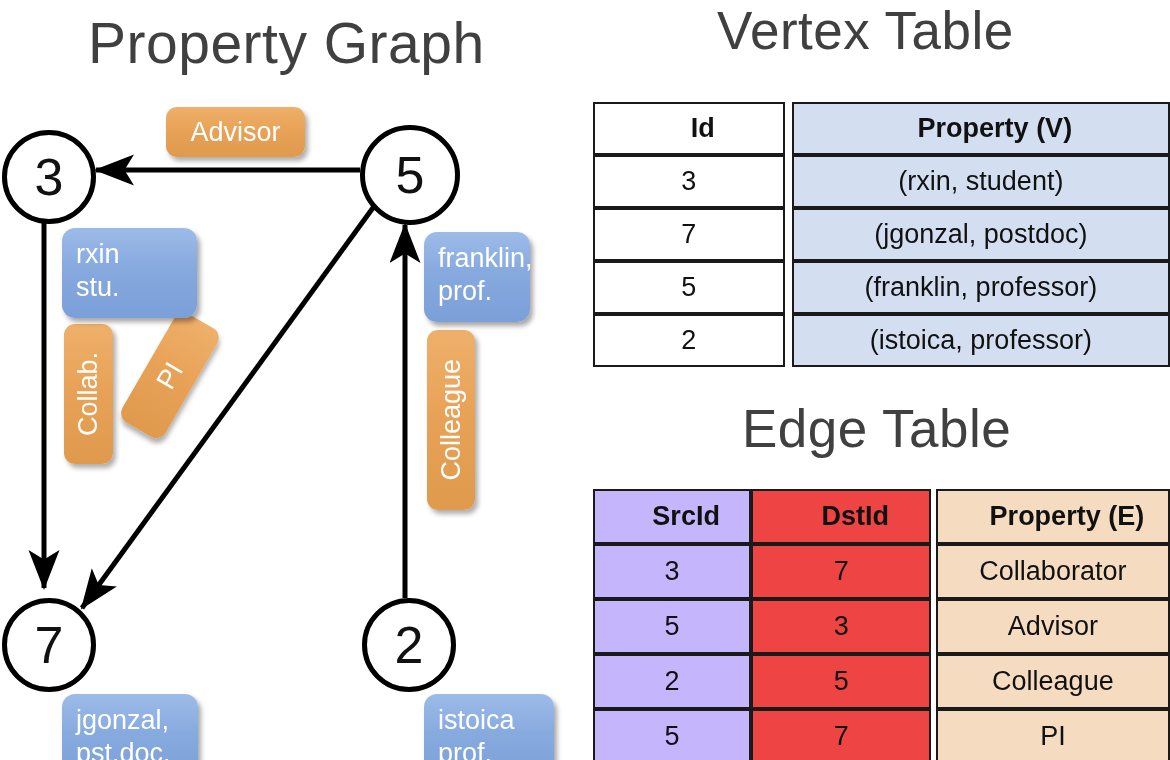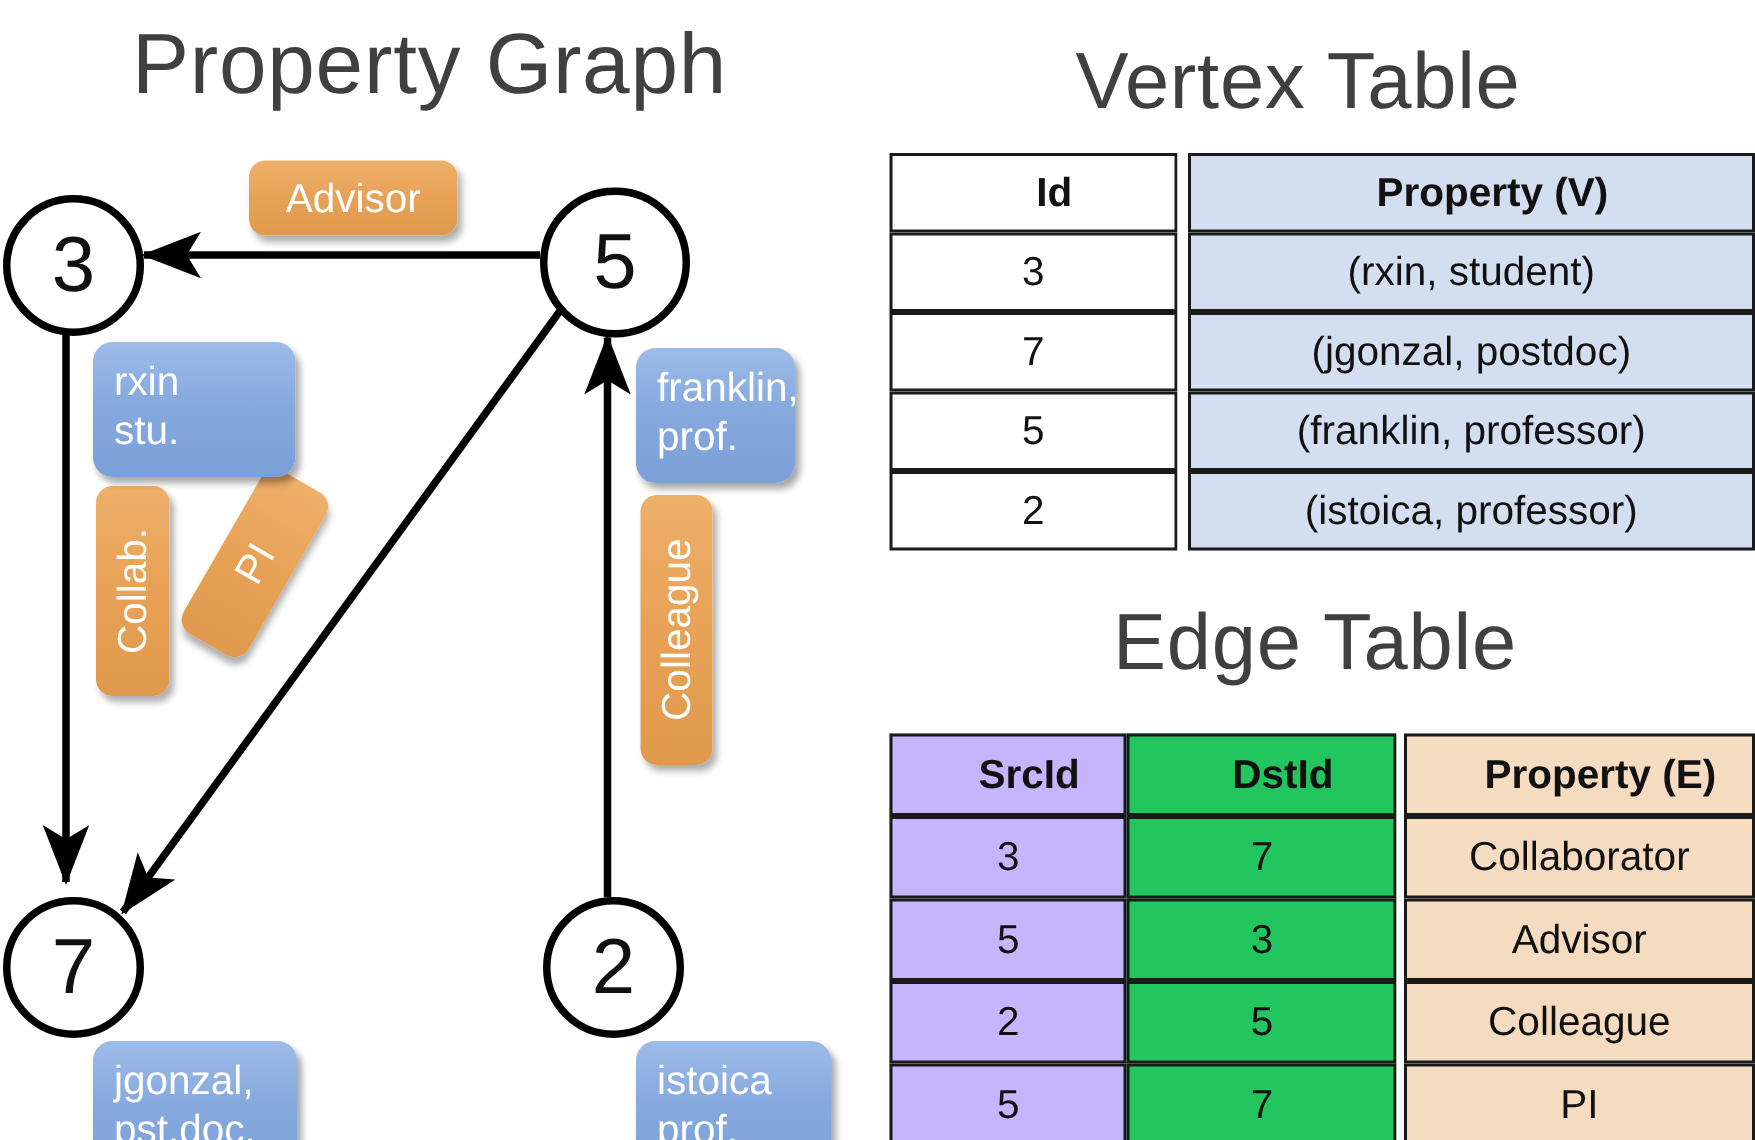--- a/index.html
+++ b/index.html
@@ -5,21 +5,21 @@
   html,body{margin:0;padding:0;background:#ffffff;}
   body{width:1170px;height:760px;position:relative;overflow:hidden;
        font-family:"Liberation Sans", sans-serif;color:#000;}
 
   .stage{position:absolute;left:0;top:0;width:1170px;height:760px;}
 
   
   .title{position:absolute;font-weight:300;color:#404040;white-space:nowrap;
          letter-spacing:.5px;}
   #title-property-graph{left:88px;top:10px;font-size:57px;}
-  #title-vertex-table{left:717px;top:24px;font-size:53px;}
+  #title-vertex-table{left:717px;top:0;font-size:53px;}
   #title-edge-table{left:742px;top:398px;font-size:53px;}
 
   
   #graph-svg{position:absolute;left:0;top:0;width:585px;height:760px;}
 
   
   .node{position:absolute;border:5px solid #000;border-radius:50%;
         background:#fff;display:flex;align-items:center;justify-content:center;
         font-size:52px;font-weight:300;color:#111;line-height:1;}
   #node-3{left:2px;top:130px;width:84px;height:84px;}
@@ -58,21 +58,21 @@
   .tbl td.hdr{font-weight:700;padding-left:28px;}
 
   
   #vertex-table{left:593px;top:102px;}
   #vertex-table .c-id{width:178px;height:49px;background:#fff;}
   #vertex-table .c-prop{width:378px;height:49px;background:#d3dff1;text-align:center;}
   #vertex-table .spacer{width:8px;border:none;background:#fff;}
 
   #edge-table{left:593px;top:489px;}
   #edge-table .c-src{width:148px;height:51px;background:#c4b5fd;}
-  #edge-table .c-dst{width:178px;height:51px;background:#22c55e;}
+  #edge-table .c-dst{width:178px;height:51px;background:#ef4444;}
   #edge-table .c-prop{width:233px;height:51px;background:#f5dcc1;}
   #edge-table .spacer{width:6px;border:none;background:#fff;}
 </style>
 </head>
 <body>
 
 <div class="stage">
 
   <div class="title" id="title-property-graph">Property Graph</div>
   <div class="title" id="title-vertex-table">Vertex Table</div>

